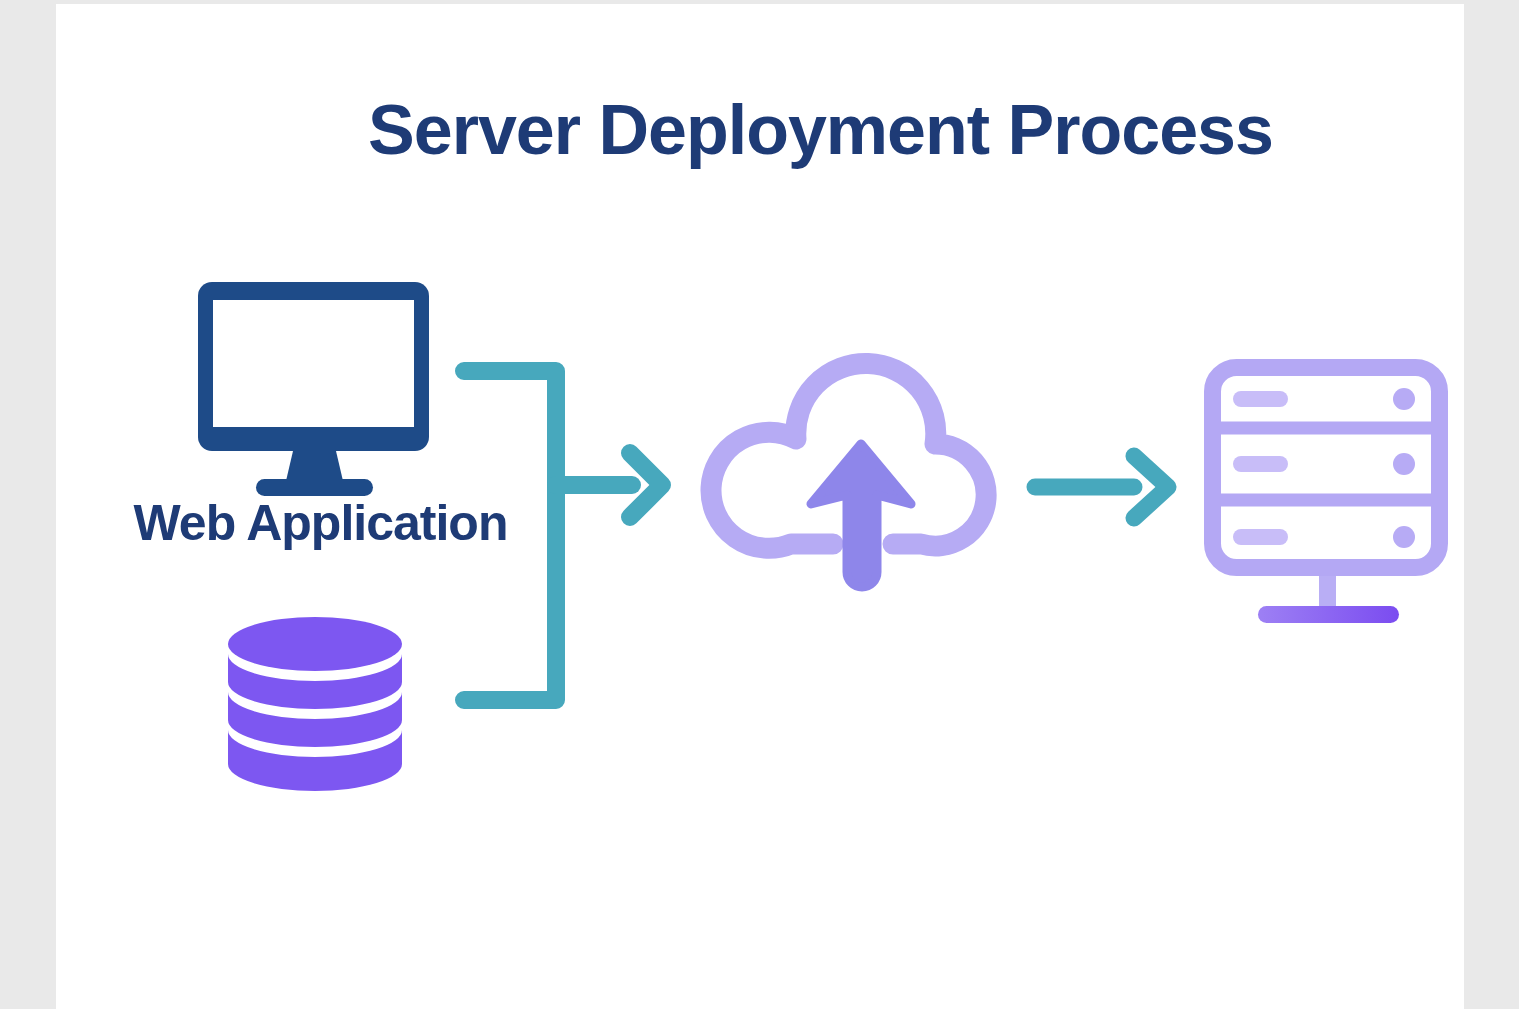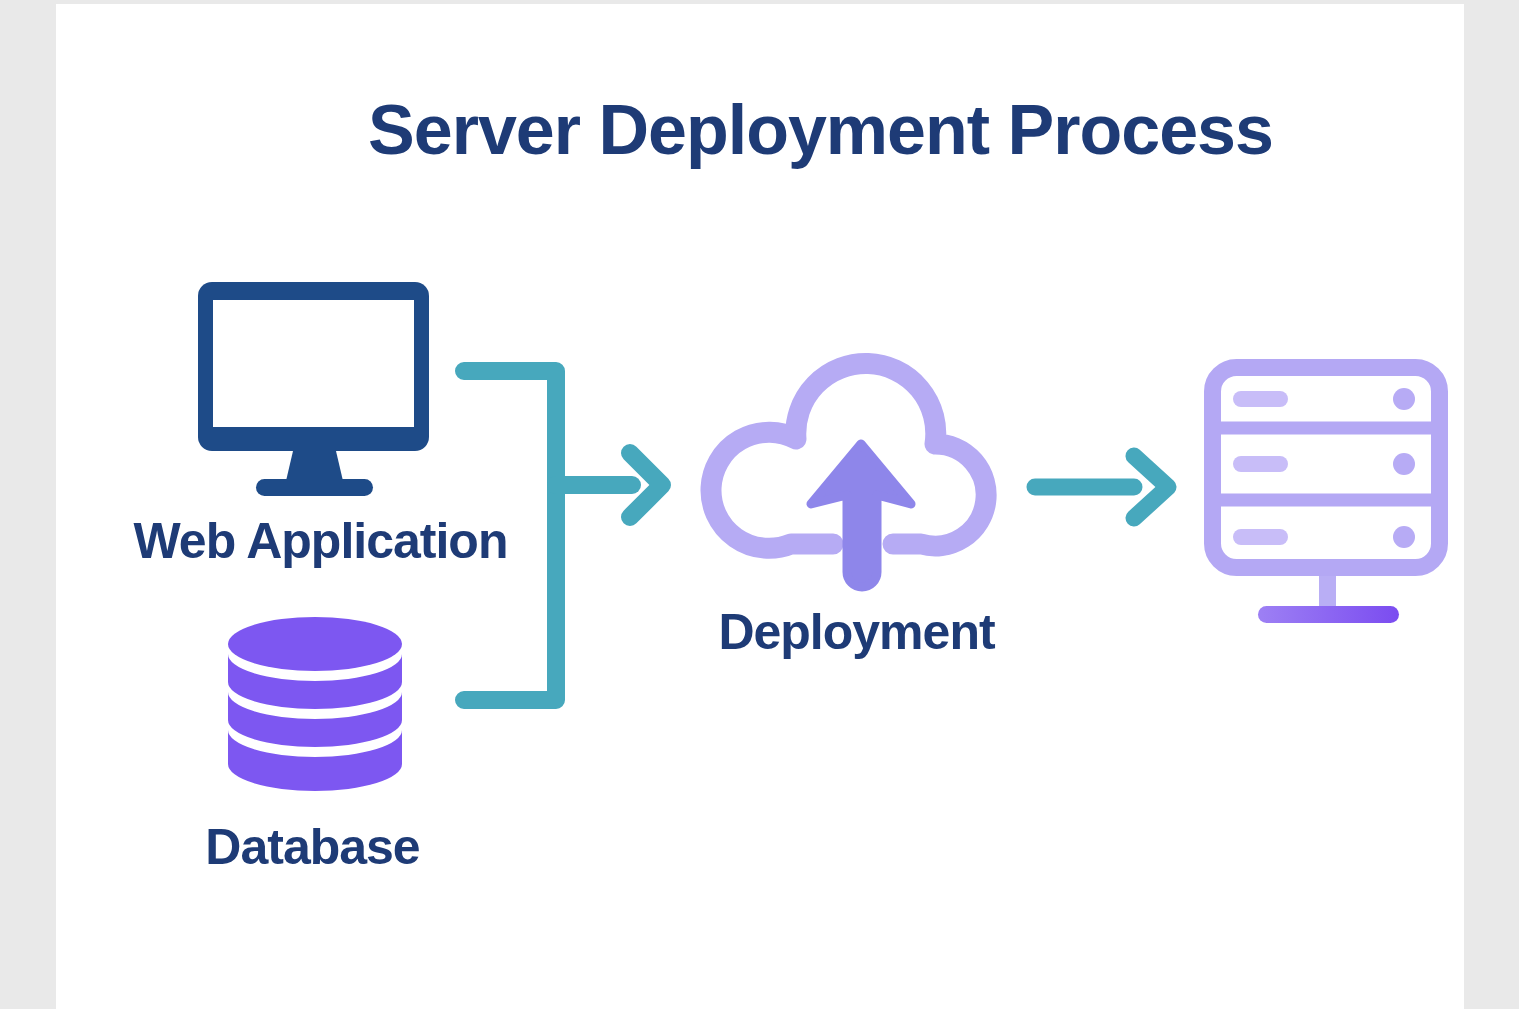--- a/index.html
+++ b/index.html
@@ -69,47 +69,45 @@
   <div class="abs page-title" style="left:765px;top:91px;">Server Deployment Process</div>
 
   <div class="abs" style="left:140px;top:277px;">
     <svg viewBox="0 0 236 216" width="236" height="216">
       <rect x="2" y="1" width="231" height="169" rx="14" class="navy-fill"></rect>
       <rect x="17" y="19" width="201" height="127" fill="#ffffff"></rect>
       <path d="M97,170 H140 L147,200 H90 Z" class="navy-fill"></path>
       <rect x="60" y="198" width="117" height="17" rx="8.5" class="navy-fill"></rect>
     </svg>
   </div>
-  <div class="abs node-label" style="left:265px;top:512px;">Web Application</div>
+  <div class="abs node-label" style="left:265px;top:494px;">Web Application</div>
 
   <div class="abs" style="left:170px;top:611px;">
     <svg viewBox="0 0 178 190" width="178" height="190">
       <ellipse cx="89" cy="29" rx="87" ry="27" class="purple-fill"></ellipse>
       <path d="M2,39 a87,27 0 0 0 174,0 v28 a87,27 0 0 1 -174,0 z" class="purple-fill"></path>
       <path d="M2,77 a87,27 0 0 0 174,0 v28 a87,27 0 0 1 -174,0 z" class="purple-fill"></path>
       <path d="M2,115 a87,27 0 0 0 174,0 v34 a87,27 0 0 1 -174,0 z" class="purple-fill"></path>
     </svg>
   </div>
-  <div class="abs node-label" style="left:257px;top:818px;">Database</div>
 
   <div class="abs" style="left:398px;top:356px;">
     <svg viewBox="0 0 222 352" width="222" height="352">
       <path d="M10,11 H102 V340 H10" class="teal-stroke"></path>
       <path d="M102,125 H178" class="teal-stroke"></path>
       <path d="M176,93 L208,125 L176,157" class="teal-stroke"></path>
     </svg>
   </div>
 
   <div class="abs" style="left:643px;top:340px;">
     <svg viewBox="0 0 306 250" width="306" height="250">
       <path d="M134,200 H92 A58,58 0 1 1 97,95 A70,70 0 1 1 236,100 A51,51 0 1 1 222,200 H194" class="cloud-stroke"></path>
       <path d="M162,100 L212,160 L178,151 L178,228 A15,15 0 0 1 148,228 L148,151 L112,160 Z" class="uparrow-fill"></path>
     </svg>
   </div>
-  <div class="abs node-label" style="left:801px;top:603px;">Deployment</div>
 
   <div class="abs" style="left:972px;top:443px;">
     <svg viewBox="0 0 150 84" width="150" height="84">
       <path d="M7,40 H106" class="teal-stroke2"></path>
       <path d="M106,9 L140,40 L106,71" class="teal-stroke2"></path>
     </svg>
   </div>
 
   <div class="abs" style="left:1146px;top:353px;">
     <svg viewBox="0 0 250 268" width="250" height="268">

